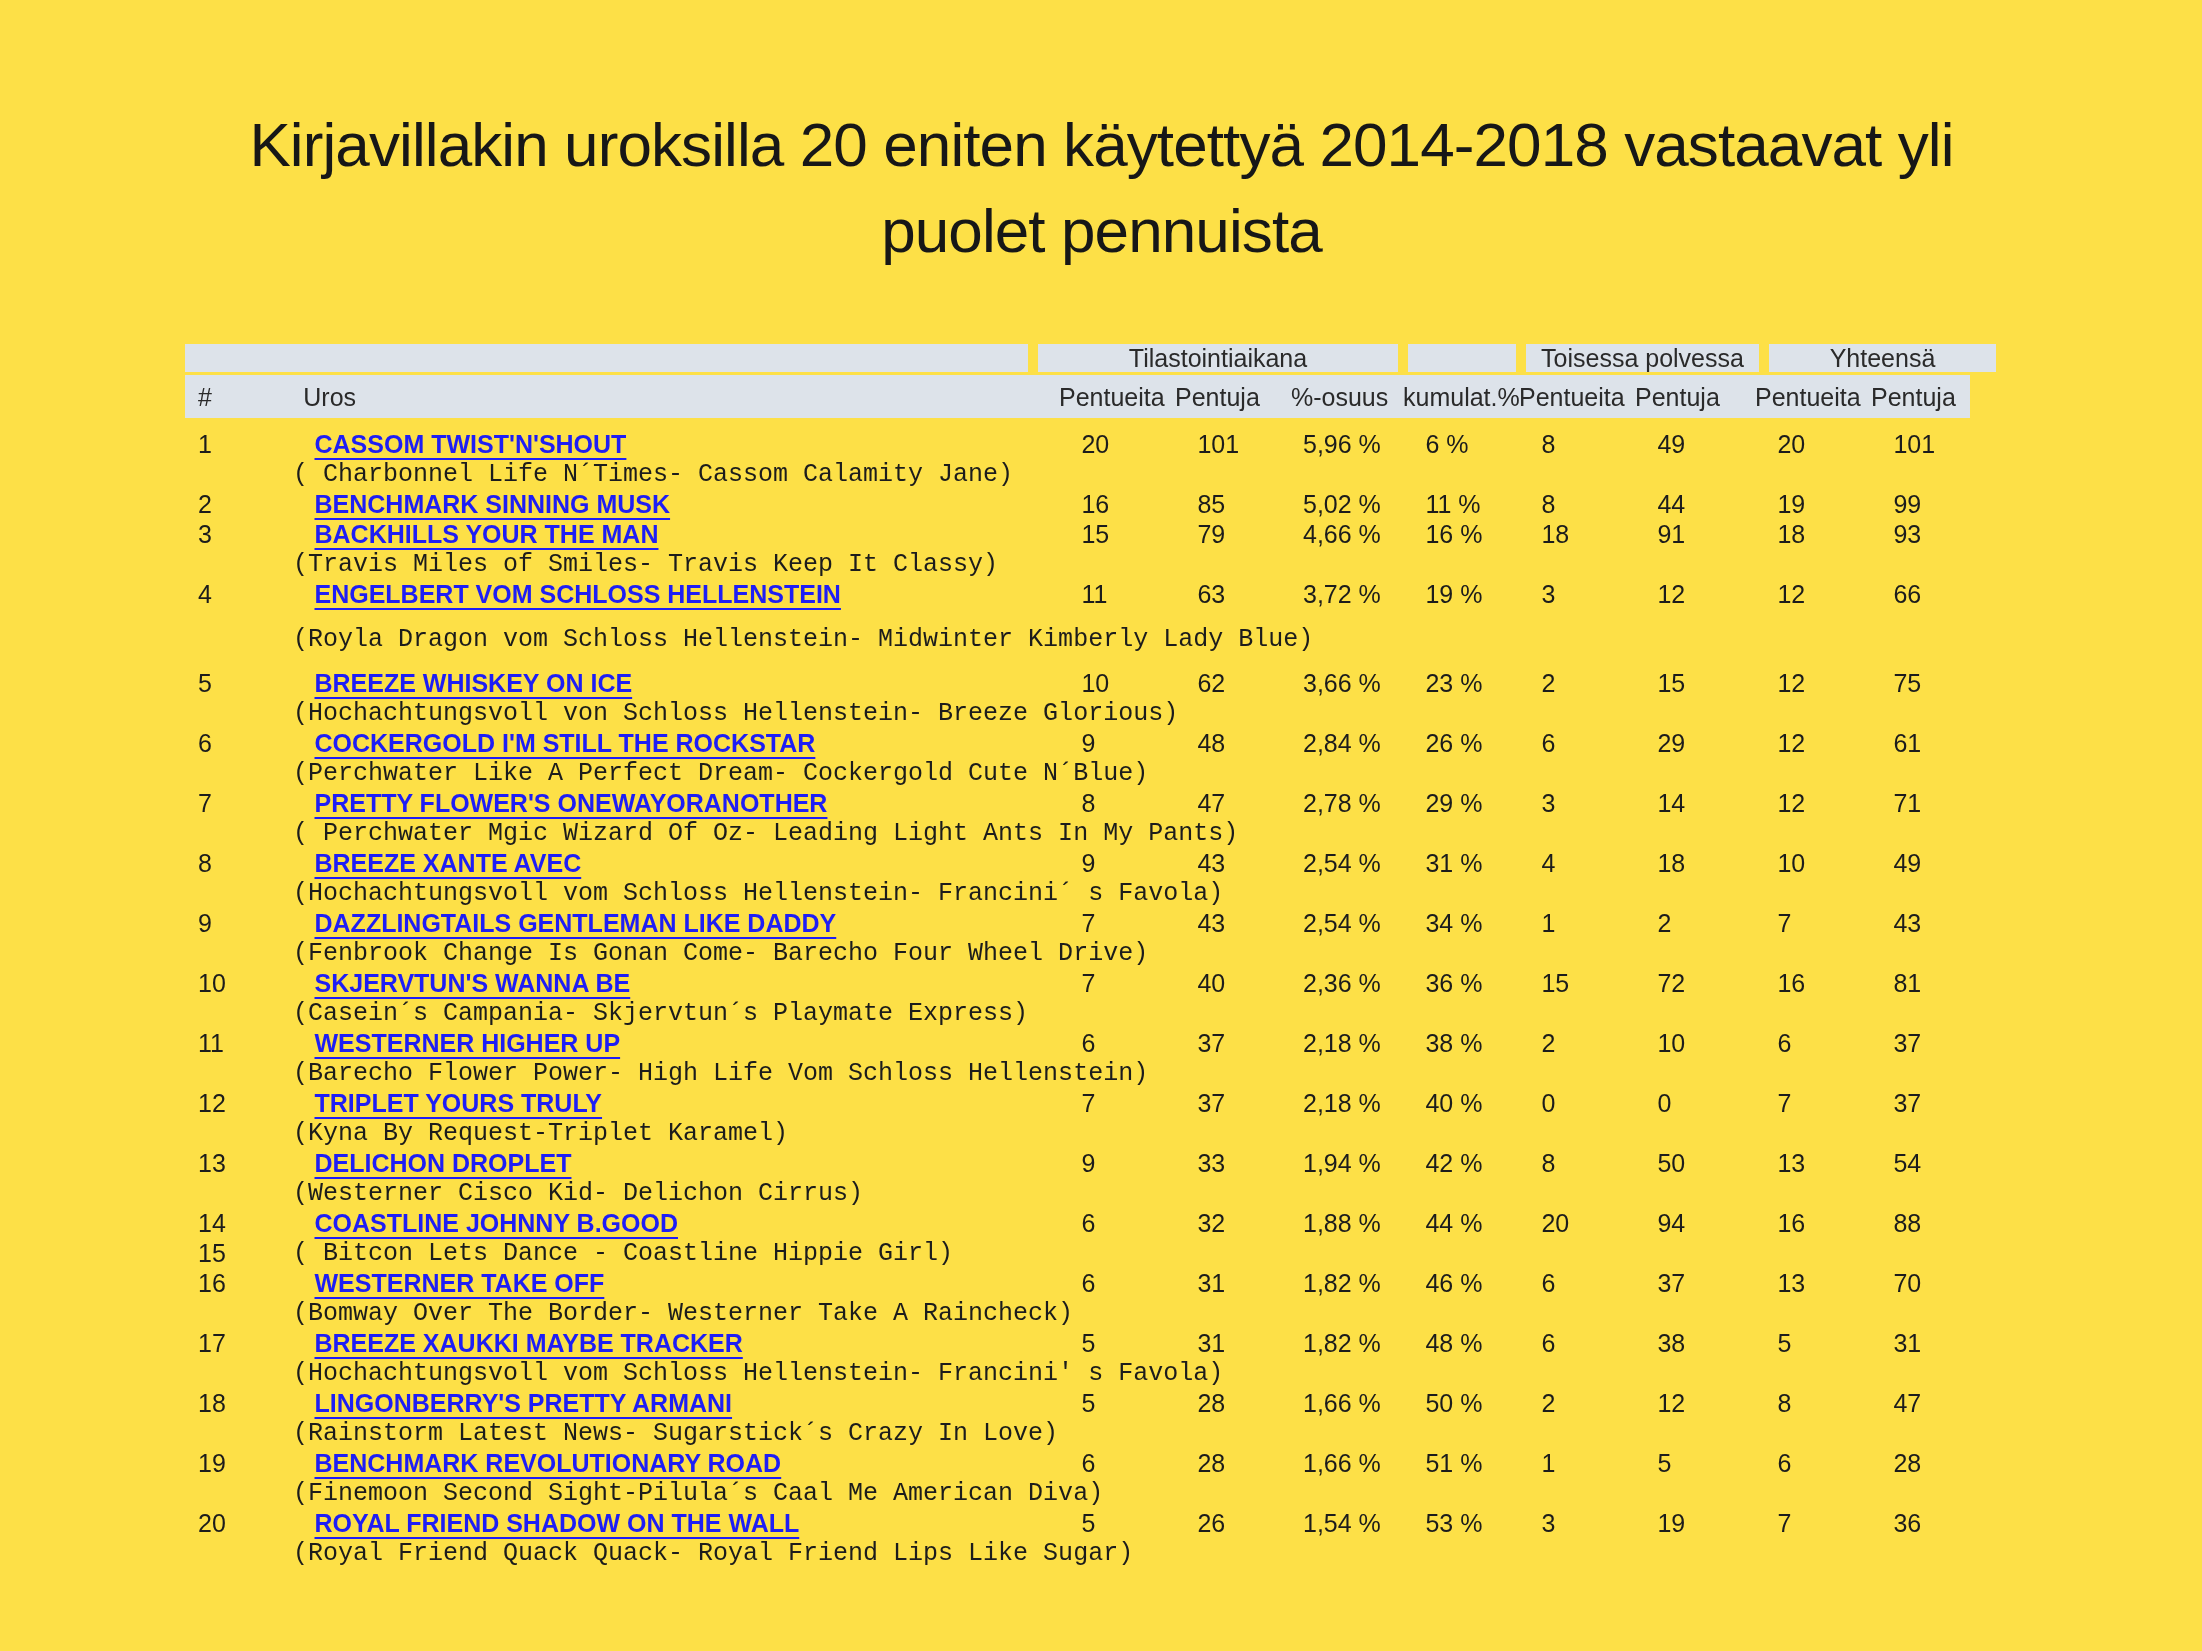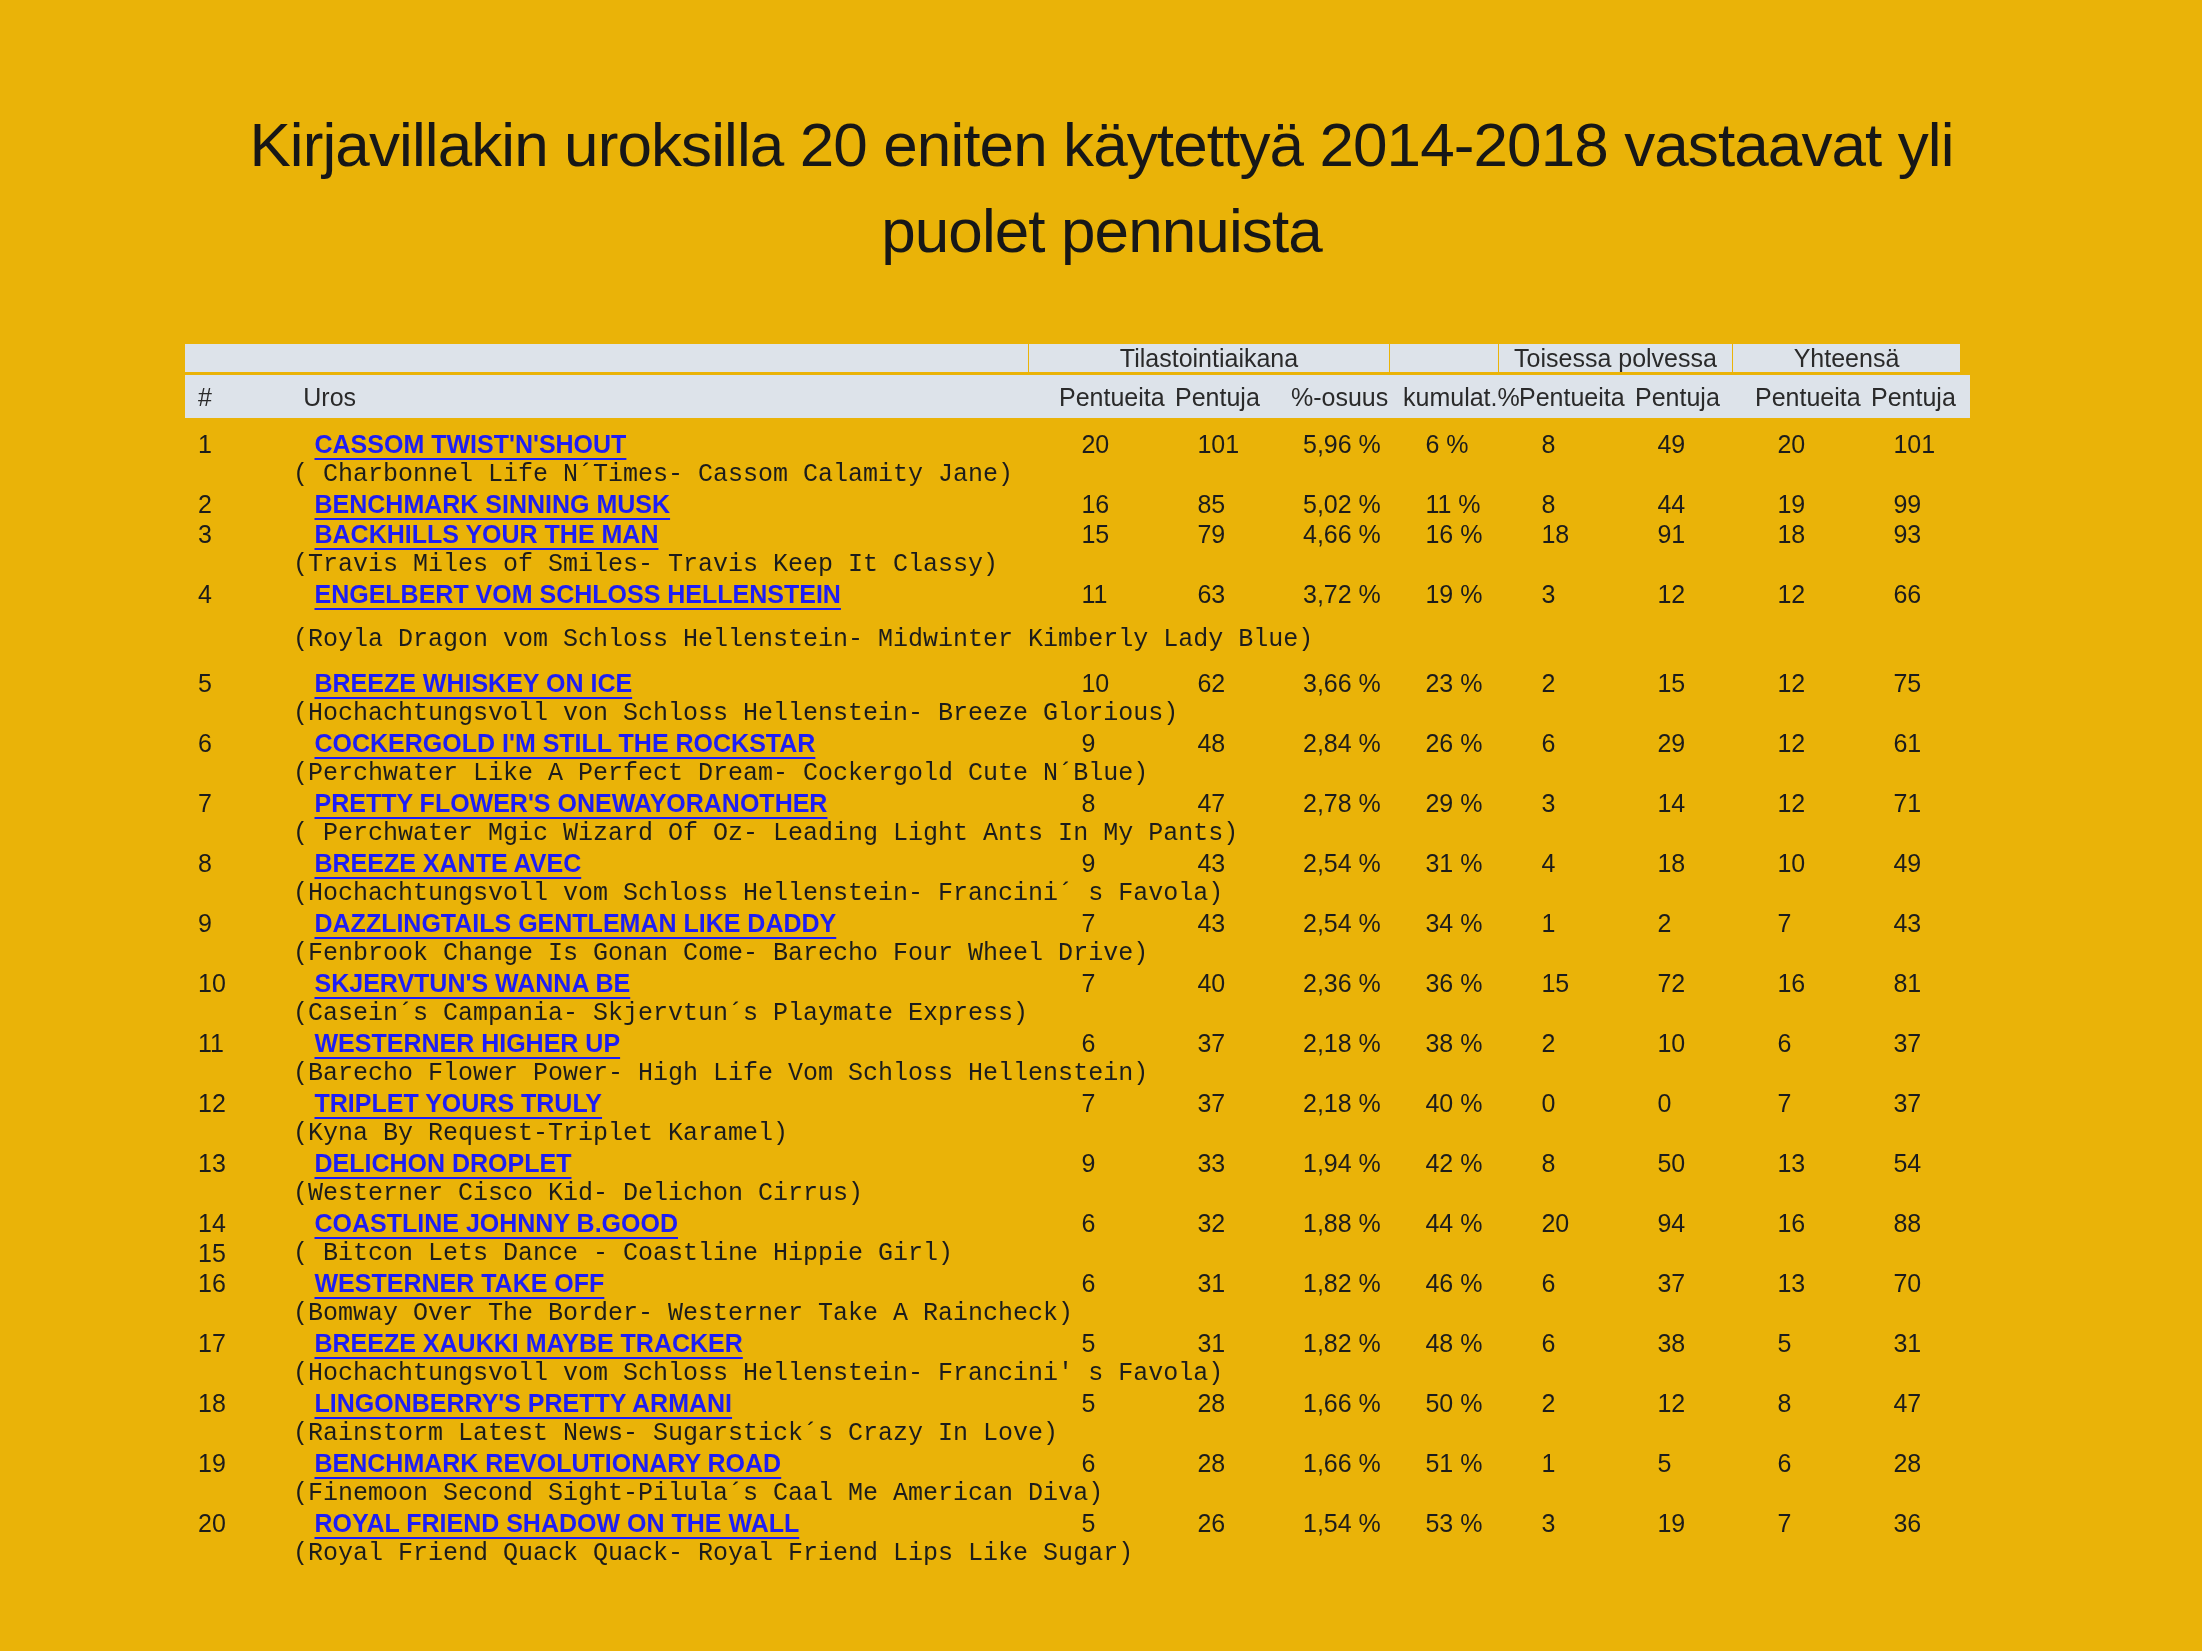--- a/index.html
+++ b/index.html
@@ -1,19 +1,19 @@
 <!DOCTYPE html>
 <html style="font-size:13.8px"><head>
 <meta charset="utf-8">
 <style>
   html,body{margin:0;padding:0;background:#fff;}
   .slide{
     position:relative;
     width:2203px;height:1652px;
-    background:#eab308;
+    background:#fde047;
     overflow:hidden;
     font-family:"Liberation Sans","DejaVu Sans",sans-serif;
     color:var(--text,#1c1c1c);
   }
   .title{
     position:absolute;
     left:0;top:102px;
     width:2203px;
     text-align:center;
     font-size:62px;
@@ -24,21 +24,21 @@
   }
   .table{
     position:absolute;
     left:185px;top:344px;
     width:1785px;
   }
   
   .thead-groups{
     display:grid;
     grid-template-columns:843px 360px 108px 233px 227px;
-    column-gap:1px;
+    column-gap:10px;
     margin-bottom:3.4px;
   }
   .thead-groups .gcell{
     background:var(--headbg,#dde3ea);
     height:28px;
     display:flex;align-items:center;justify-content:center;
     font-size:25px;
     color:#2a2a2a;
   }
   

